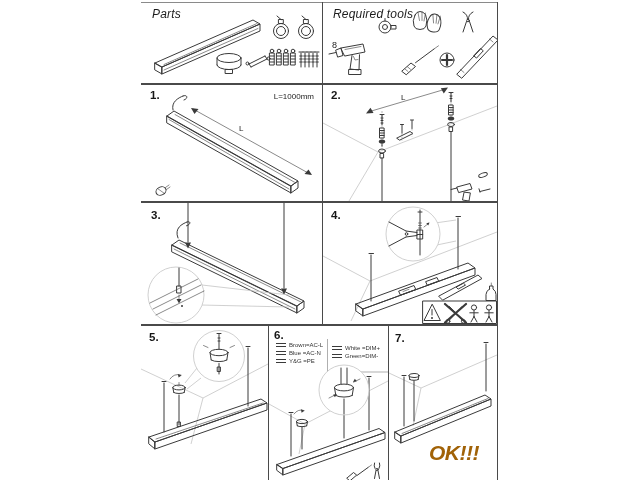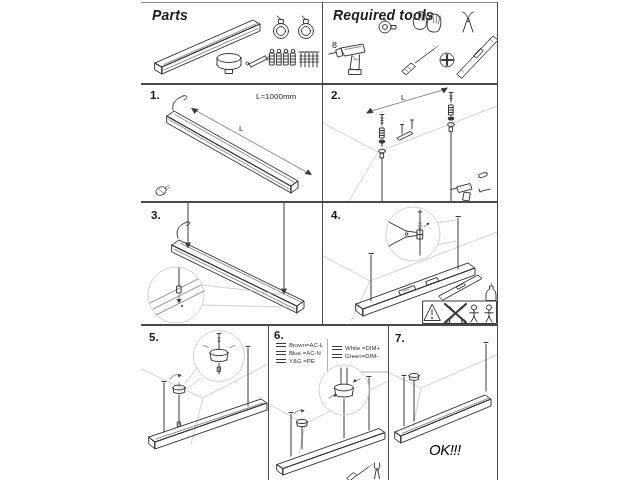--- a/index.html
+++ b/index.html
@@ -2,24 +2,24 @@
 <html><head>
 <meta charset="utf-8">
 <style>
   *{margin:0;padding:0;box-sizing:border-box}
   html,body{width:640px;height:480px}
   body{background:#fff;font-family:"Liberation Sans",sans-serif;color:#222;position:relative;overflow:hidden}
   #sheet{position:absolute;left:0;top:0;width:640px;height:480px}
   .gl{position:absolute;background:#4a4a4a}
   .panel{position:absolute;overflow:hidden}
   .panel svg{position:absolute;left:0;top:0;display:block}
-  .ptitle{position:absolute;font-style:italic;font-weight:bold;font-size:14px;letter-spacing:.2px;color:#1d1d1d;white-space:nowrap}
+  .ptitle{position:absolute;font-style:italic;font-weight:normal;font-size:12px;letter-spacing:.2px;color:#1d1d1d;white-space:nowrap}
   .stepnum{position:absolute;font-weight:bold;font-size:11.5px;color:#161616}
   .lbl{position:absolute;font-size:8px;color:#222;white-space:nowrap}
-  .oktext{position:absolute;font-weight:normal;font-style:italic;font-size:15px;letter-spacing:-.5px;color:#000000;white-space:nowrap}
+  .oktext{position:absolute;font-weight:bold;font-style:italic;font-size:21px;letter-spacing:-.5px;color:#a16207;white-space:nowrap}
   .legend{position:absolute;display:flex;flex-direction:column;gap:1.5px}
   .lrow{display:flex;align-items:center;gap:3px;font-size:6px;line-height:6.5px;white-space:nowrap;color:#333}
   .wgl{width:10px;height:4px;border-top:1px solid #3a3a3a;border-bottom:1px solid #3a3a3a;flex:0 0 10px}
   
   .k{stroke:#3a3a3a;fill:none;stroke-width:1;stroke-linecap:round;stroke-linejoin:round}
   .kt{stroke:#3a3a3a;fill:none;stroke-width:.6;stroke-linecap:round}
   .kb{stroke:#3a3a3a;fill:none;stroke-width:2.2;stroke-linecap:round}
   .kf{fill:#3a3a3a;stroke:none}
   .lt{stroke:#c4c4c4;fill:none;stroke-width:.8}
   .md{stroke:#8d8d8d;fill:none;stroke-width:.7}
@@ -133,21 +133,21 @@
       <g>
         <path class="k" d="M134,71 L170,33 L175,37 L139,75 Z"></path>
         <path class="k" d="M151,52.5 l6.5,-7 l2.8,2.3 l-6.5,7 z"></path>
         <path class="kt" d="M137.5,66.5 l3.5,3 M166.5,36 l3.5,3"></path>
       </g>
     </svg>
   </div>
 
   <div class="panel" style="left:141px;top:85px;width:181px;height:116px">
     <span class="stepnum" style="left:9px;top:4px">1.</span>
-    <span class="lbl" style="left:115px;top:7px;width:58px;">L=1000mm</span>
+    <span class="lbl" style="left:115px;top:7px;width:58px;text-align:right">L=1000mm</span>
     <span class="lbl" style="left:98px;top:39px">L</span>
     <svg width="181" height="116" viewBox="0 0 181 116">
       <g>
         <path class="k" d="M26,31 L33,26 L157,96 L150,101 Z"></path>
         <path class="k" d="M26,31 L150,101 L150,108 L26,38 Z"></path>
         <path class="k" d="M150,101 L157,96 L157,103 L150,108 Z"></path>
         <path class="kt" d="M34,29.5 L154,97.5 M28,34.5 L148,104"></path>
       </g>
       <path class="k" d="M32,25 C30,17 37,13 42,11 M42,11 c5,-2 5,3 1,4"></path>
       <g>

